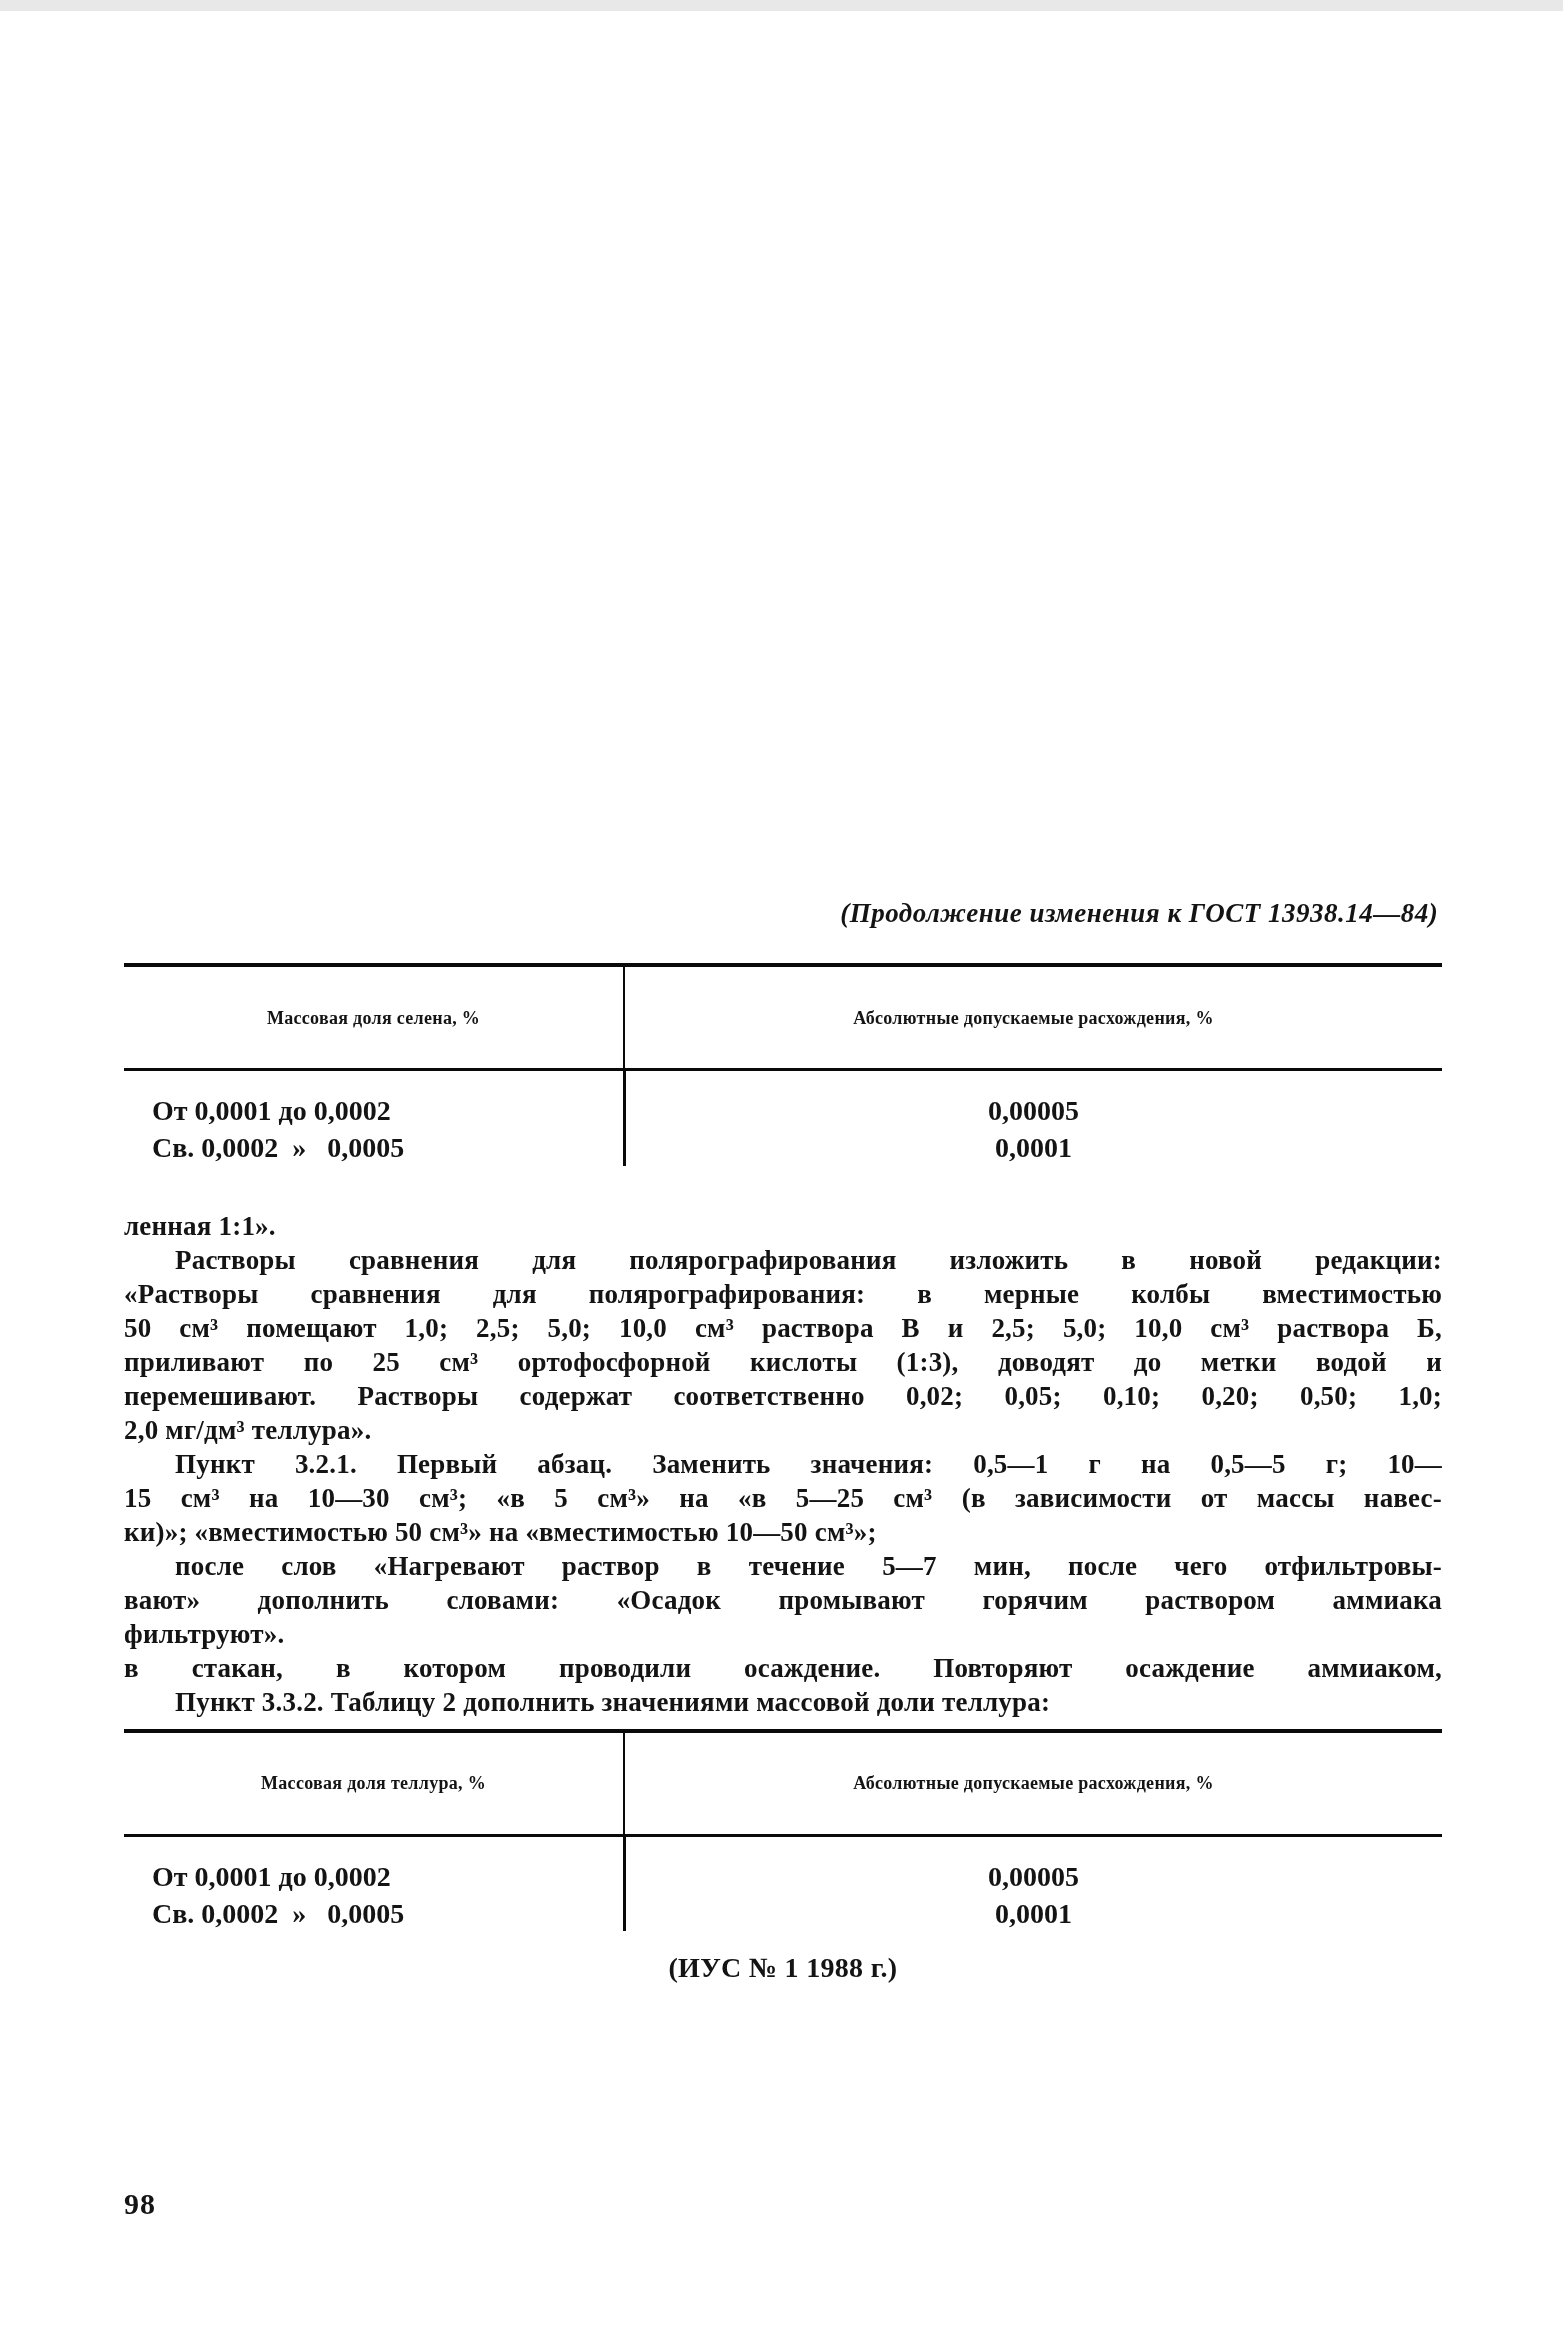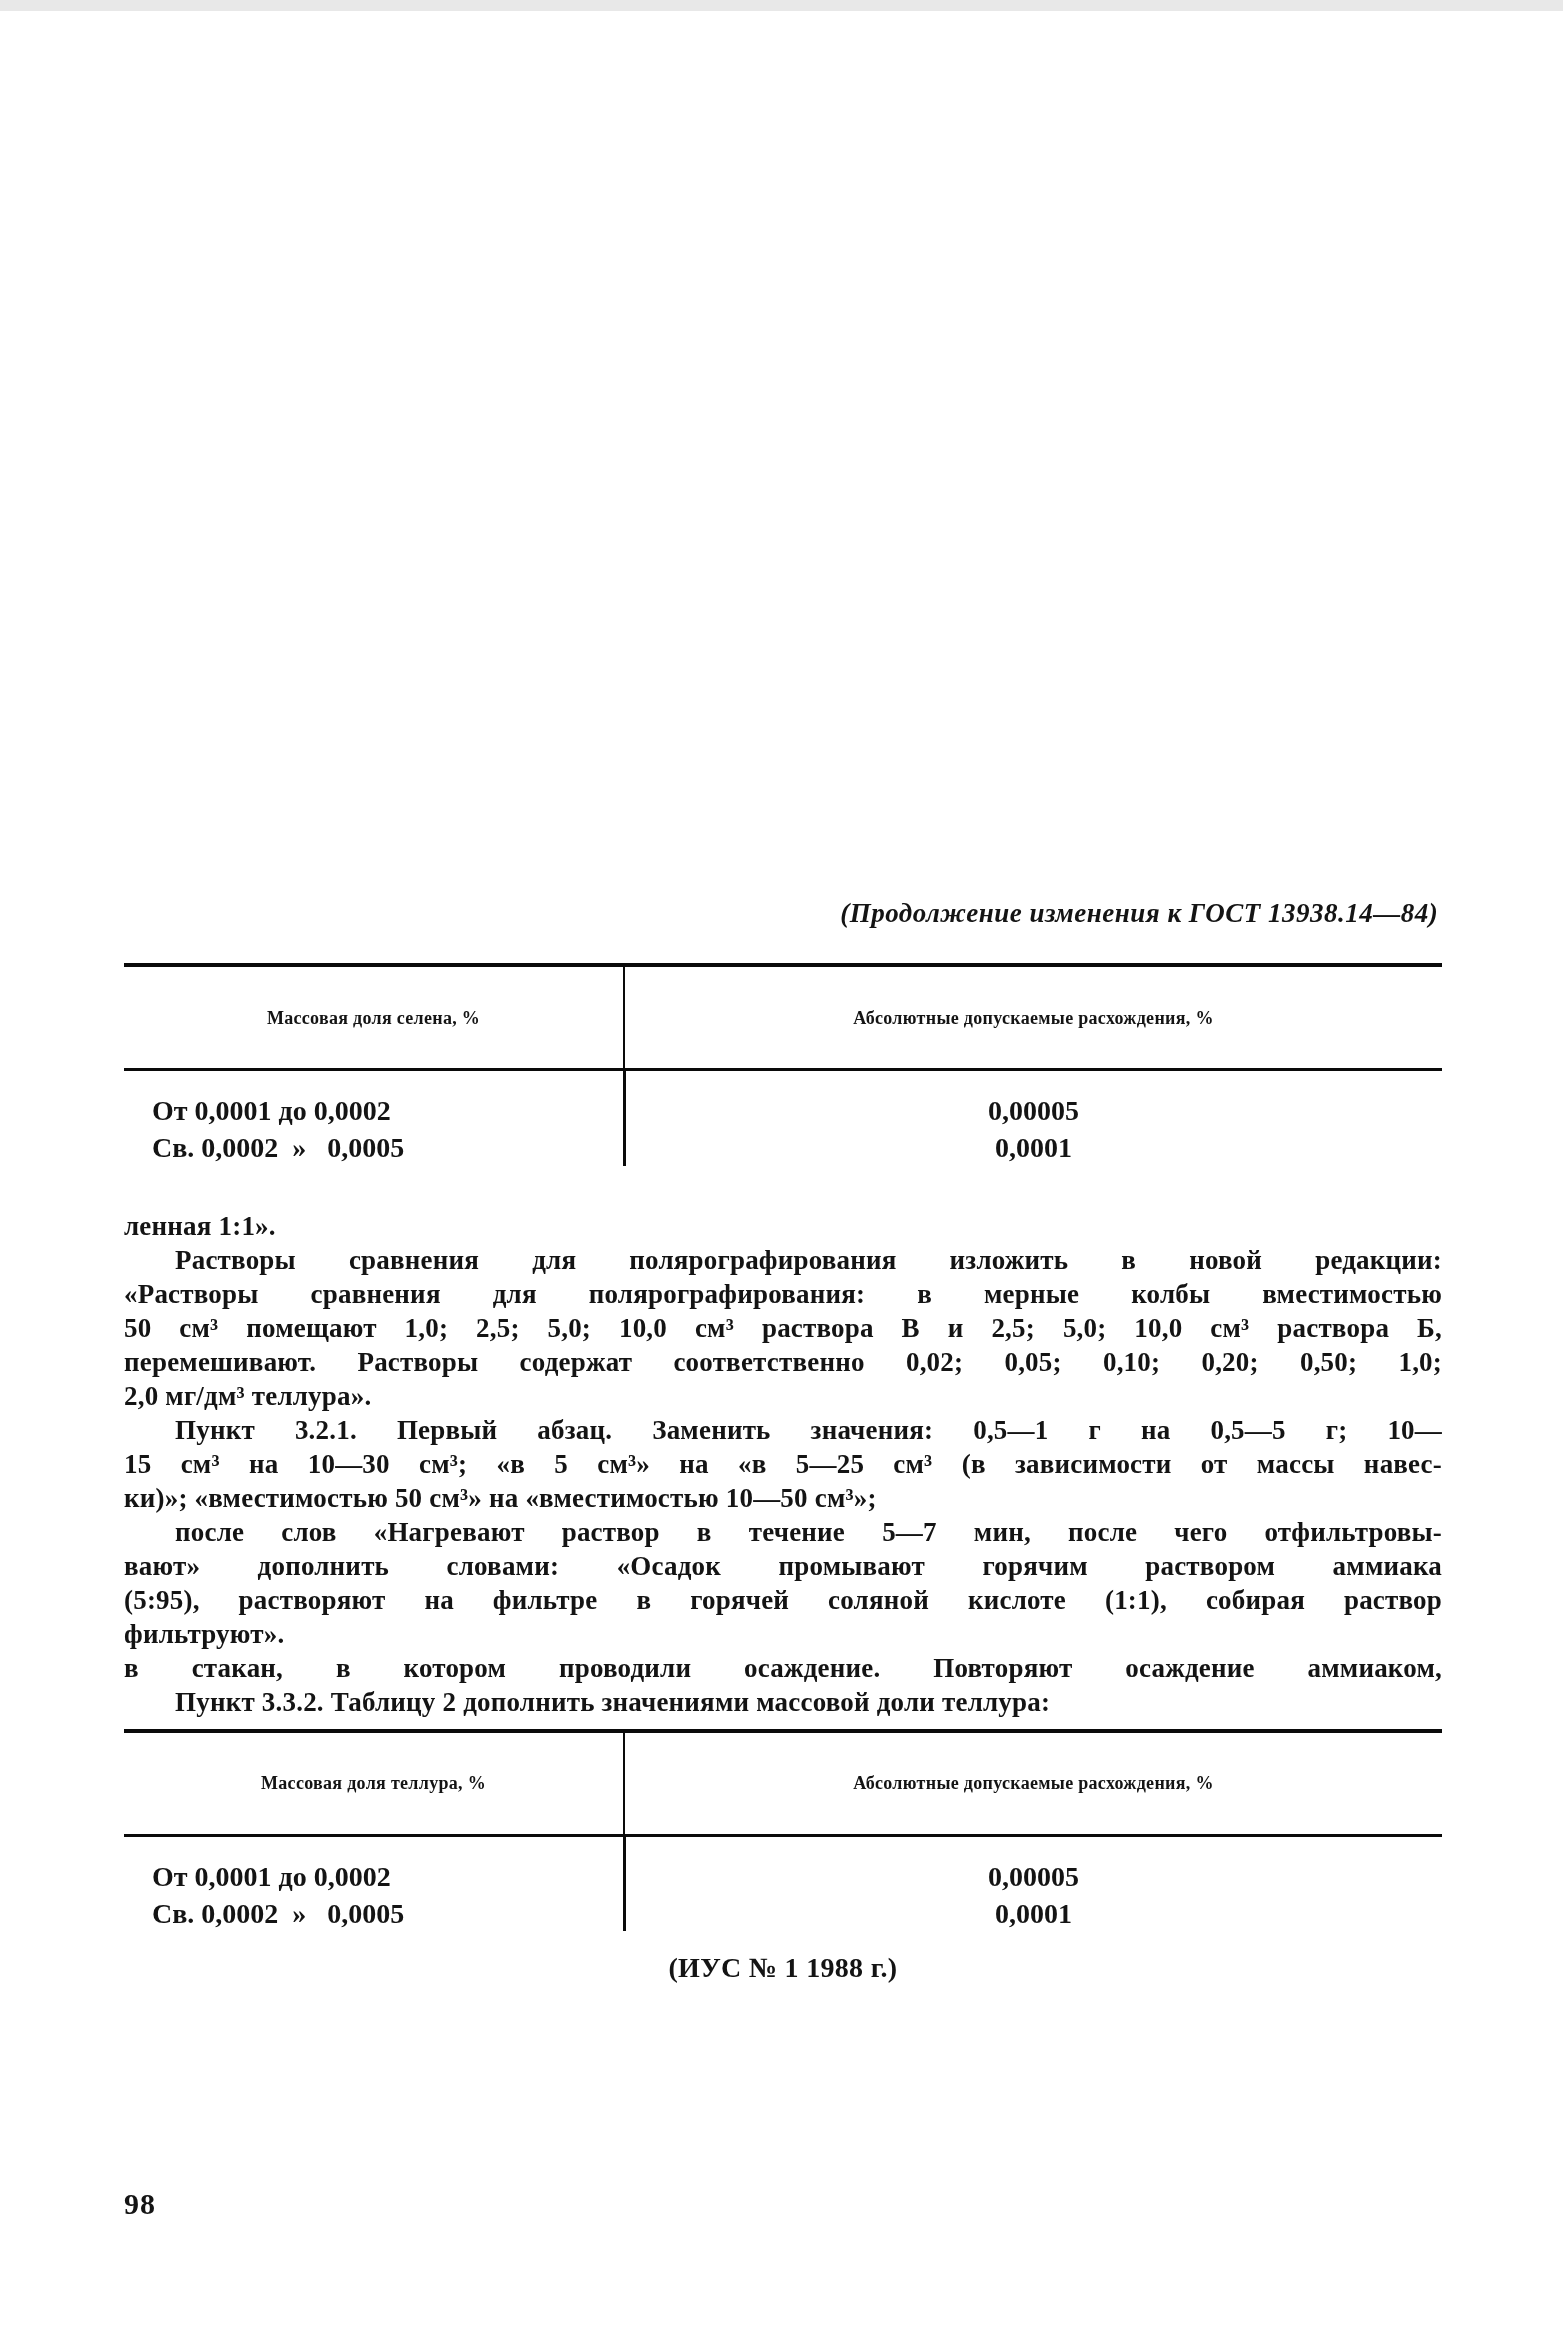--- a/index.html
+++ b/index.html
@@ -100,28 +100,28 @@
           <div class="rc2">0,0001</div>
         </div>
       </div>
     </div>
 
     <div class="bodytext">
       <div class="tline">ленная 1:1».</div>
       <div class="tline first j">Растворы сравнения для полярографирования изложить в новой редакции:</div>
       <div class="tline j">«Растворы сравнения для полярографирования: в мерные колбы вместимостью</div>
       <div class="tline j">50 см³ помещают 1,0; 2,5; 5,0; 10,0 см³ раствора В и 2,5; 5,0; 10,0 см³ раствора Б,</div>
+      <div class="tline j">приливают по 25 см³ ортофосфорной кислоты (1:3), доводят до метки водой и</div>
       <div class="tline j">перемешивают. Растворы содержат соответственно 0,02; 0,05; 0,10; 0,20; 0,50; 1,0;</div>
       <div class="tline">2,0 мг/дм³ теллура».</div>
       <div class="tline first j">Пункт 3.2.1. Первый абзац. Заменить значения:  0,5—1 г на 0,5—5 г;  10—</div>
       <div class="tline j">15 см³ на 10—30 см³; «в 5 см³» на «в 5—25 см³ (в зависимости от массы навес-</div>
       <div class="tline">ки)»; «вместимостью 50 см³» на «вместимостью 10—50 см³»;</div>
       <div class="tline first j">после слов «Нагревают раствор в течение 5—7 мин, после чего отфильтровы-</div>
       <div class="tline j">вают» дополнить словами: «Осадок промывают горячим раствором аммиака</div>
-      <div class="tline j">(5:95), растворяют на фильтре в горячей соляной кислоте (1:1), собирая раствор</div>
       <div class="tline">фильтруют».</div>
       <div class="tline j">в стакан, в котором проводили осаждение. Повторяют осаждение аммиаком,</div>
       <div class="tline first">Пункт 3.3.2. Таблицу 2 дополнить значениями массовой доли теллура:</div>
     </div>
 
     <div class="gtable t2">
       <div class="thead">
         <div class="hc hc1">Массовая доля теллура, %</div>
         <div class="hc hc2">Абсолютные допускаемые расхождения, %</div>
       </div>

